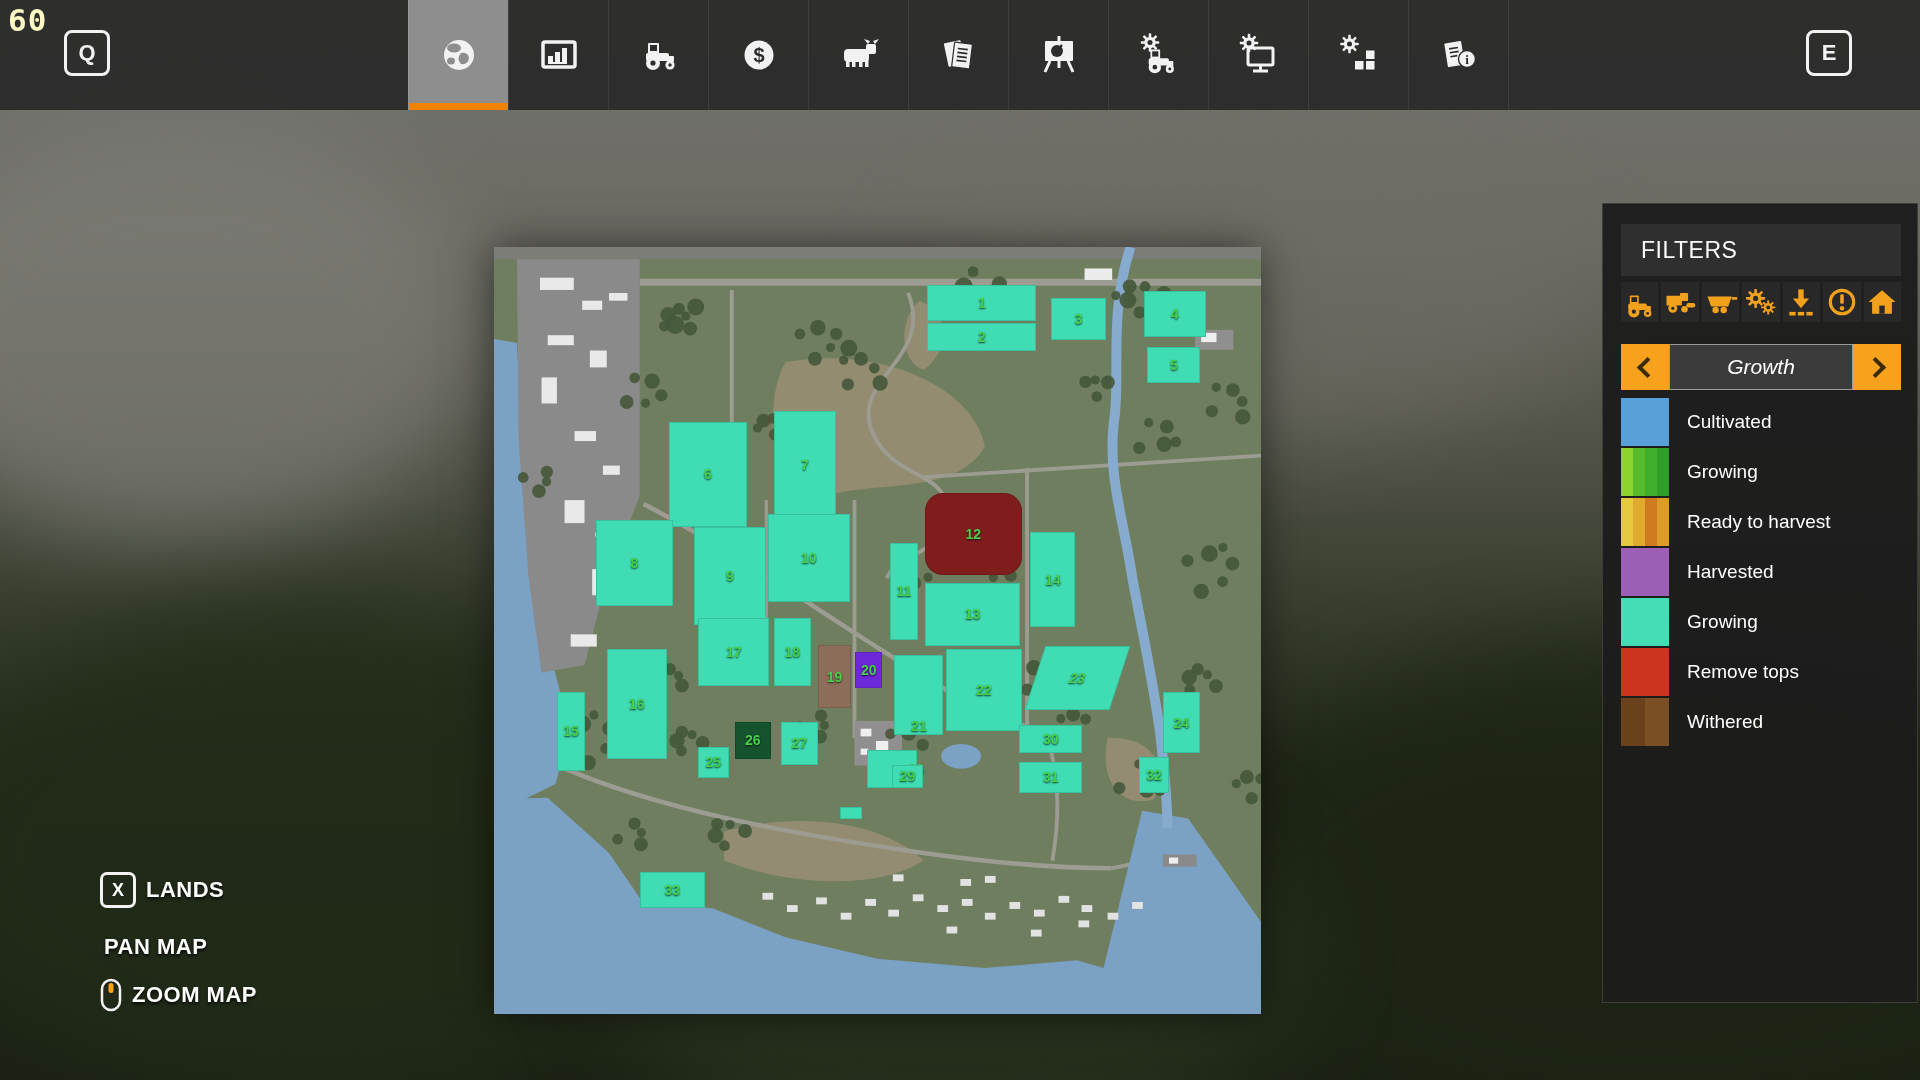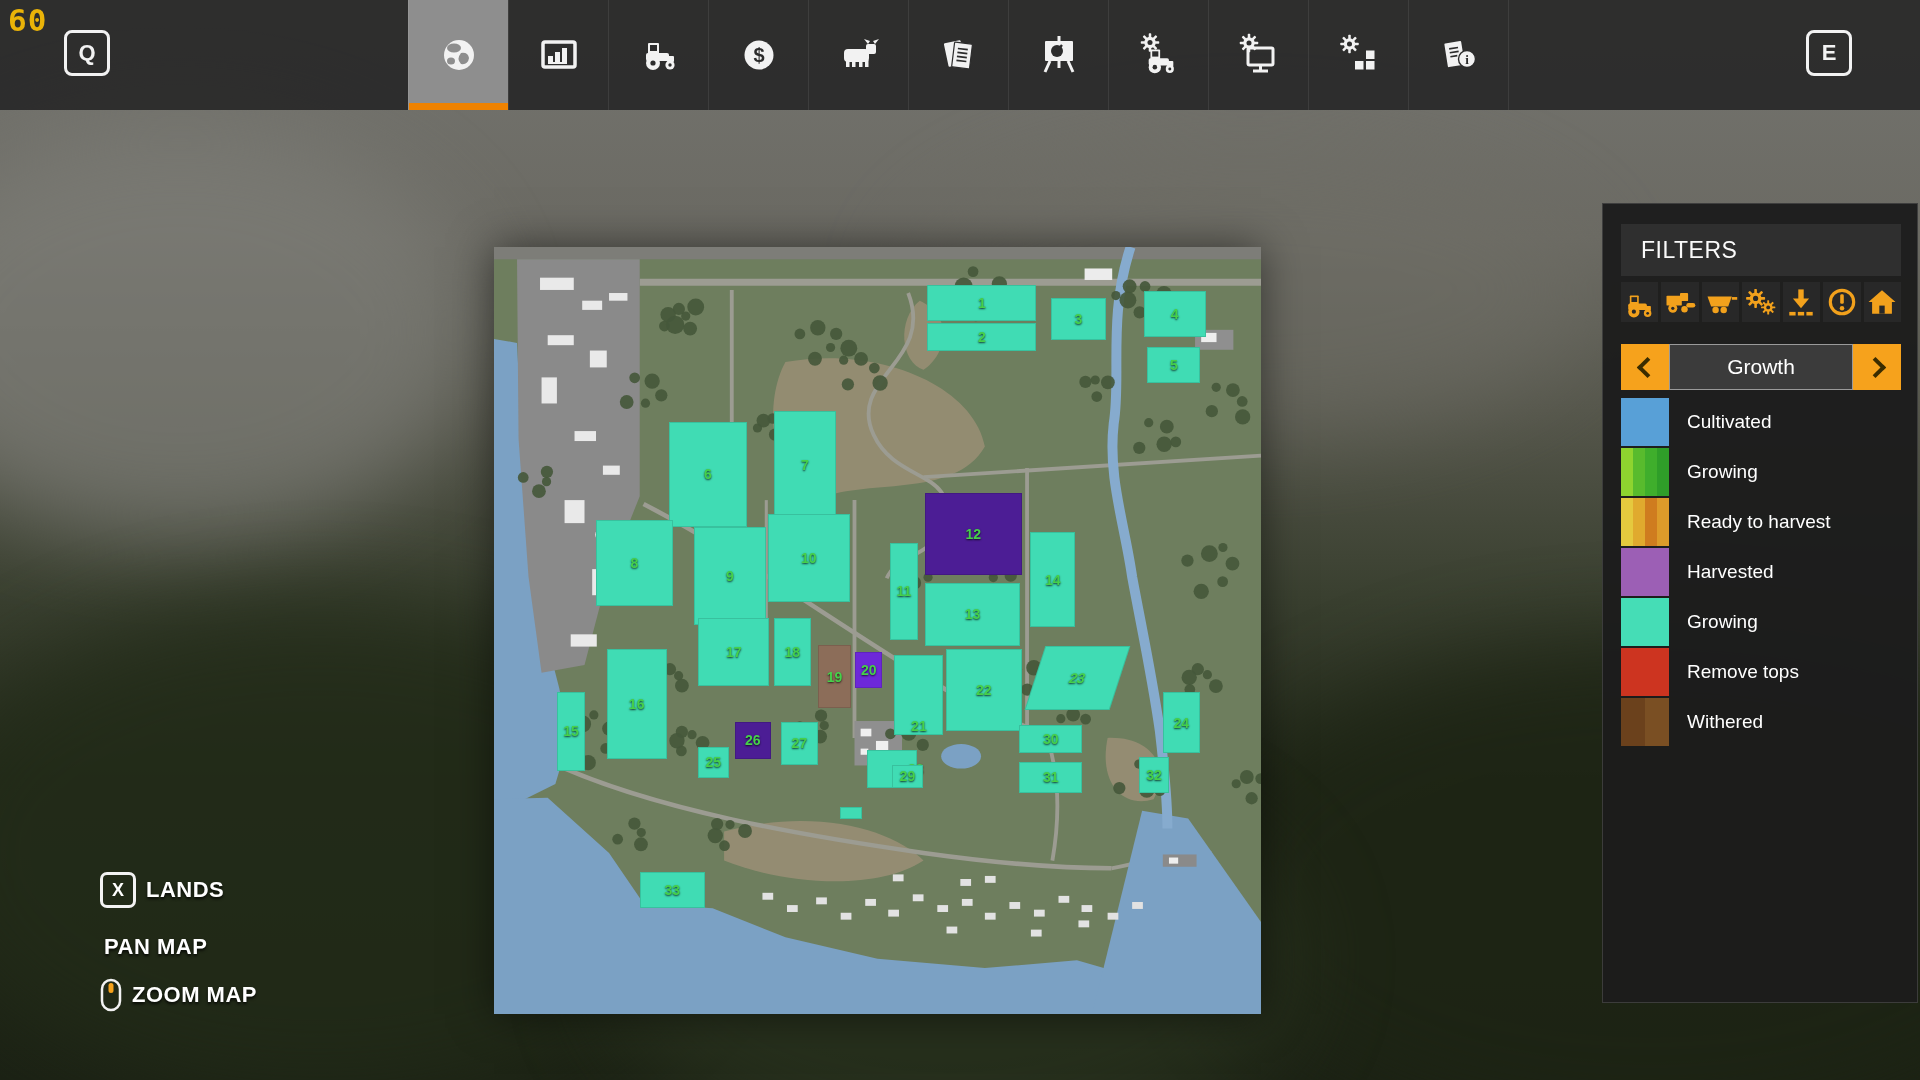--- a/index.html
+++ b/index.html
@@ -12,21 +12,21 @@
   .bg .blob{position:absolute;border-radius:50%;filter:blur(46px);}
   .b1{left:-120px;top:120px;width:600px;height:420px;background:#7e7e78;opacity:.7}
   .b2{left:900px;top:140px;width:700px;height:300px;background:#6f6e66;opacity:.6}
   .b3{left:-80px;top:600px;width:800px;height:500px;background:#222b18;opacity:.8}
   .b4{left:1200px;top:640px;width:900px;height:500px;background:#1d2414;opacity:.85}
   .b5{left:600px;top:760px;width:700px;height:400px;background:#2b3520;opacity:.7}
 
   
   .topbar{position:absolute;left:0;top:0;width:1920px;height:110px;background:rgba(43,43,43,.97);}
   .fps{position:absolute;left:8px;top:2px;font-family:"DejaVu Sans Mono",monospace;
-    font-weight:bold;font-size:31px;color:#eab308;letter-spacing:1px;}
+    font-weight:bold;font-size:31px;color:#fef9c3;letter-spacing:1px;}
   .keybtn{position:absolute;width:46px;height:46px;border:3px solid #f2f2f2;border-radius:8px;
     display:flex;align-items:center;justify-content:center;color:#f2f2f2;
     font-size:22px;font-weight:bold;box-sizing:border-box;}
   .key-q{left:64px;top:30px;}
   .key-e{left:1806px;top:30px;}
   .tabs{position:absolute;left:408px;top:0;width:1101px;height:110px;display:flex;}
   .tab{flex:1;height:110px;display:flex;align-items:center;justify-content:center;
     border-left:1px solid rgba(255,255,255,.08);position:relative;cursor:pointer;background:transparent;}
   .tab:last-child{border-right:1px solid rgba(255,255,255,.08);}
   .tab.selected{background:#8e8e8e;}
@@ -51,21 +51,21 @@
   .ficons{display:flex;gap:3px;margin-top:6px;}
   .ficon{flex:1;height:40px;background:#282828;display:flex;align-items:center;justify-content:center;cursor:pointer;}
   .ficon svg{width:36px;height:36px;}
   .selector{display:flex;height:46px;margin-top:22px;}
   .sel-arrow{width:48px;height:46px;background:#f6a21c;border:none;cursor:pointer;
     display:flex;align-items:center;justify-content:center;padding:0;}
   .chev{width:11px;height:11px;border-left:4px solid #3a2c00;border-bottom:4px solid #3a2c00;}
   .chev.left{transform:rotate(45deg);margin-left:4px;}
   .chev.right{transform:rotate(225deg);margin-right:4px;}
   .sel-label{flex:1;background:#3b3b3b;border:1px solid #9a9a9a;box-sizing:border-box;
-    color:#fff;font-size:21px;display:flex;align-items:center;justify-content:center;}
+    color:#fff;font-size:21px;display:flex;align-items:center;justify-content:center;font-style:italic;}
   .legend{margin-top:8px;}
   .lrow{display:flex;align-items:center;height:48px;margin-bottom:2px;}
   .swatch{width:48px;height:48px;flex:none;}
   .llabel{color:#fff;font-size:19px;margin-left:18px;}
 
   
   .hints{position:absolute;left:100px;top:872px;color:#fff;}
   .hrow{display:flex;align-items:center;}
   .hintkey{width:36px;height:36px;border:3px solid #f2f2f2;border-radius:7px;box-sizing:border-box;
     display:flex;align-items:center;justify-content:center;font-size:18px;font-weight:bold;}
@@ -471,21 +471,21 @@
         </div>
         <div class="field" style="left: 26.1%; top: 36.5%; width: 9.3%; height: 12.8%; background: rgb(64, 220, 180);">
           <span class="flabel">9</span>
         </div>
         <div class="field" style="left: 35.7%; top: 34.8%; width: 10.7%; height: 11.5%; background: rgb(64, 220, 180);">
           <span class="flabel">10</span>
         </div>
         <div class="field" style="left: 51.6%; top: 38.6%; width: 3.7%; height: 12.6%; background: rgb(64, 220, 180);">
           <span class="flabel">11</span>
         </div>
-        <div class="field" style="left: 56.2%; top: 32.1%; width: 12.6%; height: 10.6%; background: #4c1d95;">
+        <div class="field" style="left: 56.2%; top: 32.1%; width: 12.6%; height: 10.6%; background: #7f1d1d; border-radius: 18px;">
           <span class="flabel">12</span>
         </div>
         <div class="field" style="left: 56.2%; top: 43.8%; width: 12.4%; height: 8.2%; background: rgb(64, 220, 180);">
           <span class="flabel">13</span>
         </div>
         <div class="field" style="left: 69.9%; top: 37.2%; width: 5.9%; height: 12.4%; background: rgb(64, 220, 180);">
           <span class="flabel">14</span>
         </div>
         <div class="field" style="left: 8.2%; top: 58%; width: 3.7%; height: 10.3%; background: rgb(64, 220, 180);">
           <span class="flabel">15</span>
@@ -513,21 +513,21 @@
         </div>
         <div class="field" style="left: 70.5%; top: 52%; width: 11.1%; height: 8.3%; background: rgb(64, 220, 180); transform: skewX(-18deg);">
           <span class="flabel">23</span>
         </div>
         <div class="field" style="left: 87.2%; top: 58%; width: 4.8%; height: 8%; background: rgb(64, 220, 180);">
           <span class="flabel">24</span>
         </div>
         <div class="field" style="left: 26.6%; top: 65.2%; width: 4%; height: 4%; background: rgb(64, 220, 180);">
           <span class="flabel">25</span>
         </div>
-        <div class="field" style="left: 31.4%; top: 61.9%; width: 4.7%; height: 4.8%; background: #4c1d95;">
+        <div class="field" style="left: 31.4%; top: 61.9%; width: 4.7%; height: 4.8%; background: #14532d;">
           <span class="flabel">26</span>
         </div>
         <div class="field" style="left: 37.4%; top: 61.9%; width: 4.8%; height: 5.6%; background: rgb(64, 220, 180);">
           <span class="flabel">27</span>
         </div>
         <div class="field" style="left: 48.6%; top: 65.6%; width: 2.7%; height: 5%; background: rgb(64, 220, 180); padding-left: 48px;">
           <span class="flabel">28</span>
         </div>
         <div class="field" style="left: 51.9%; top: 67.5%; width: 4%; height: 3%; background: rgb(64, 220, 180);">
           <span class="flabel">29</span>

